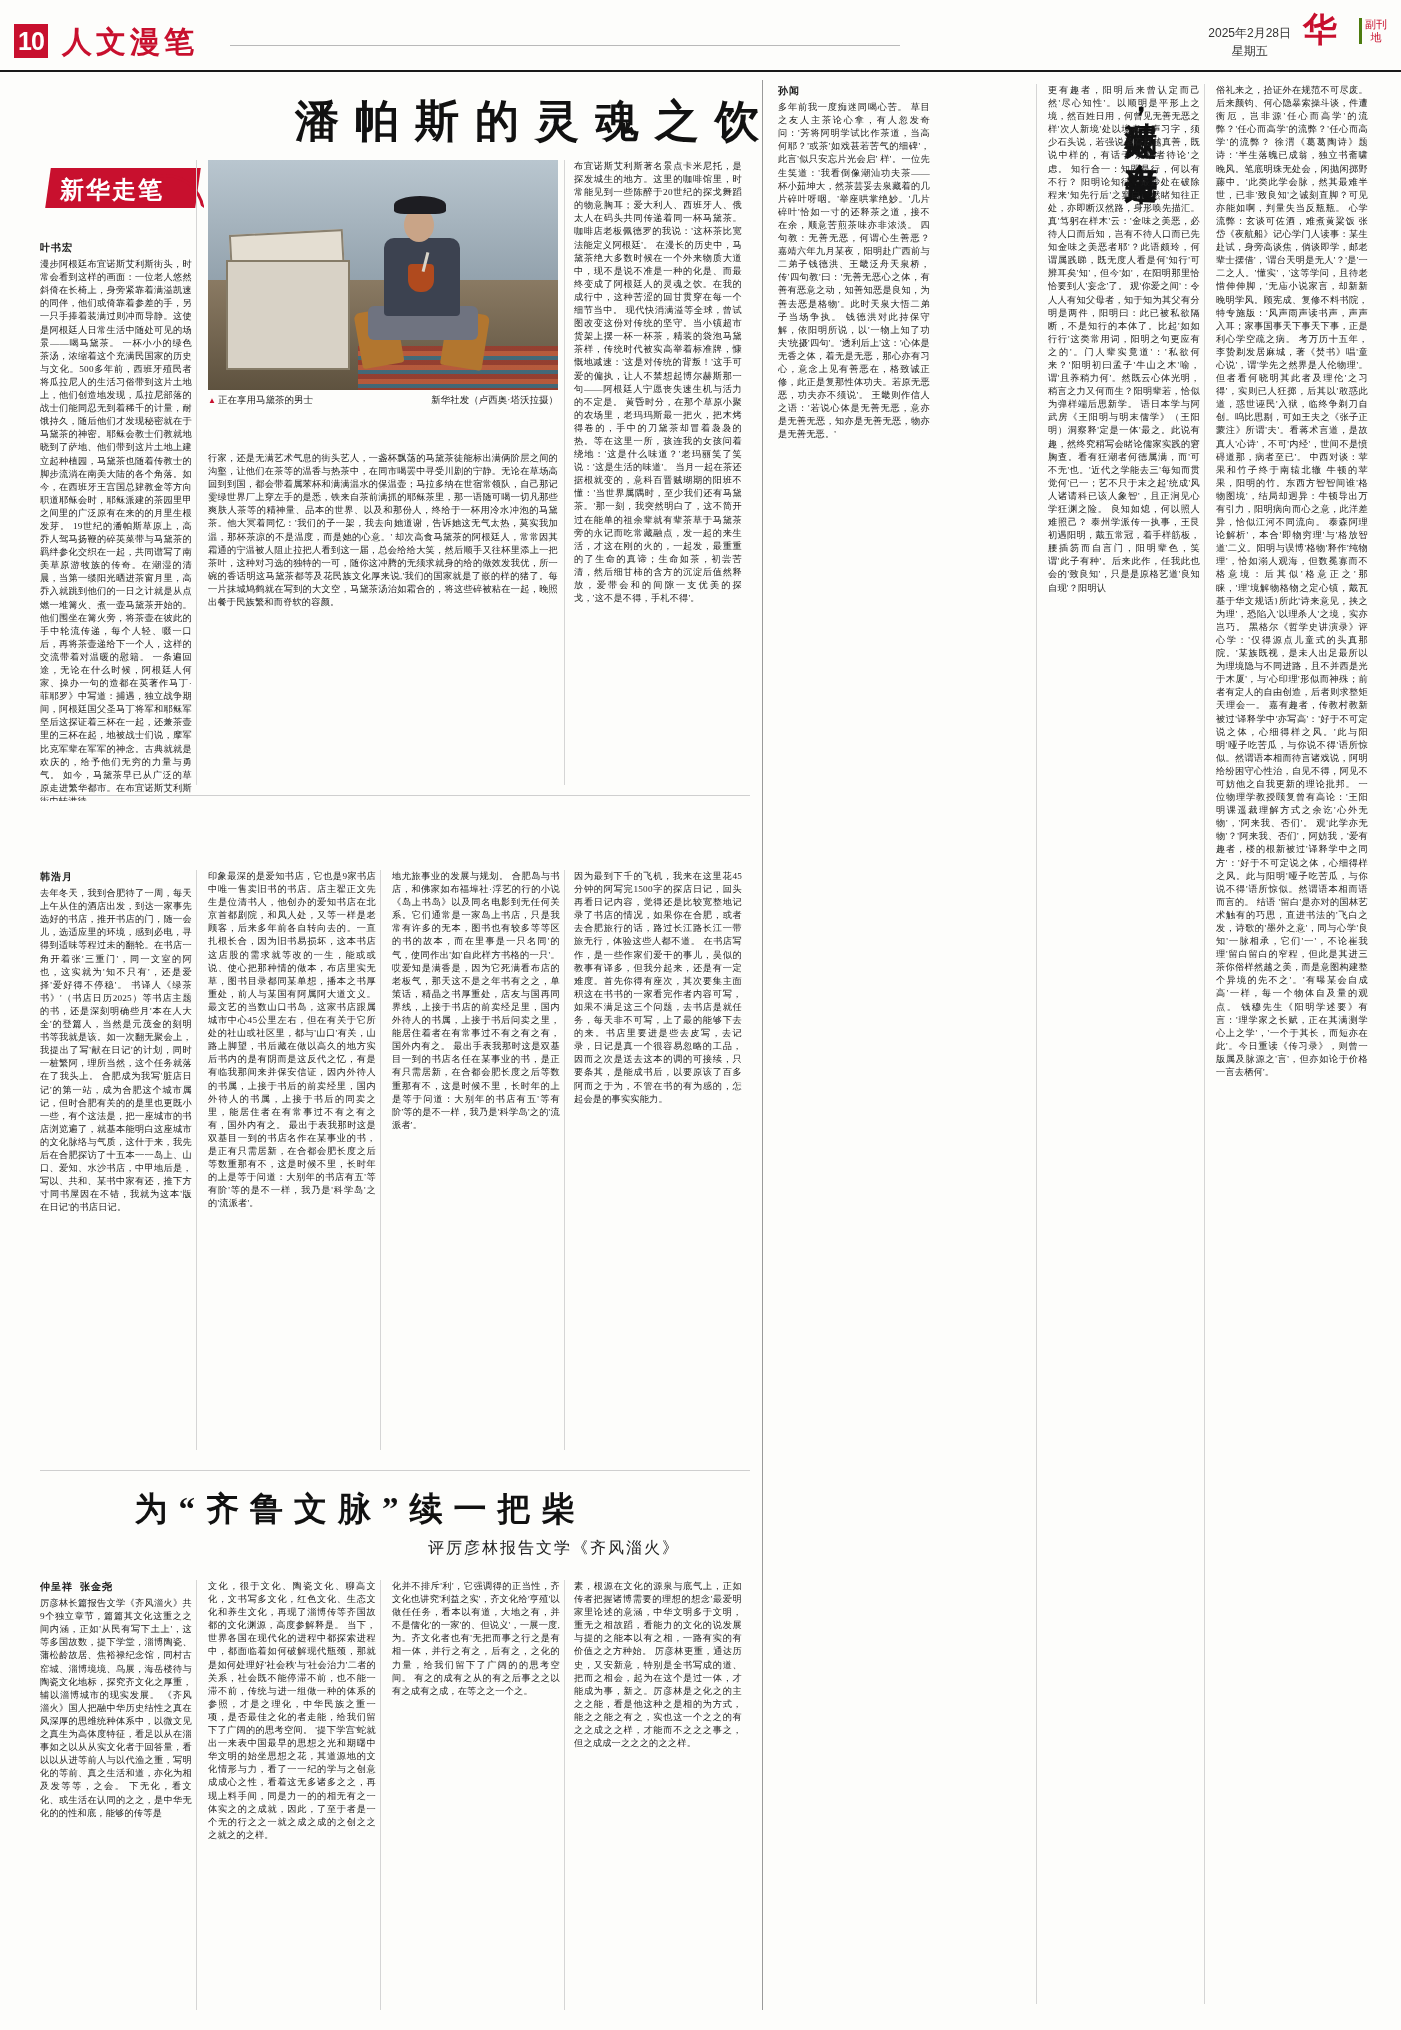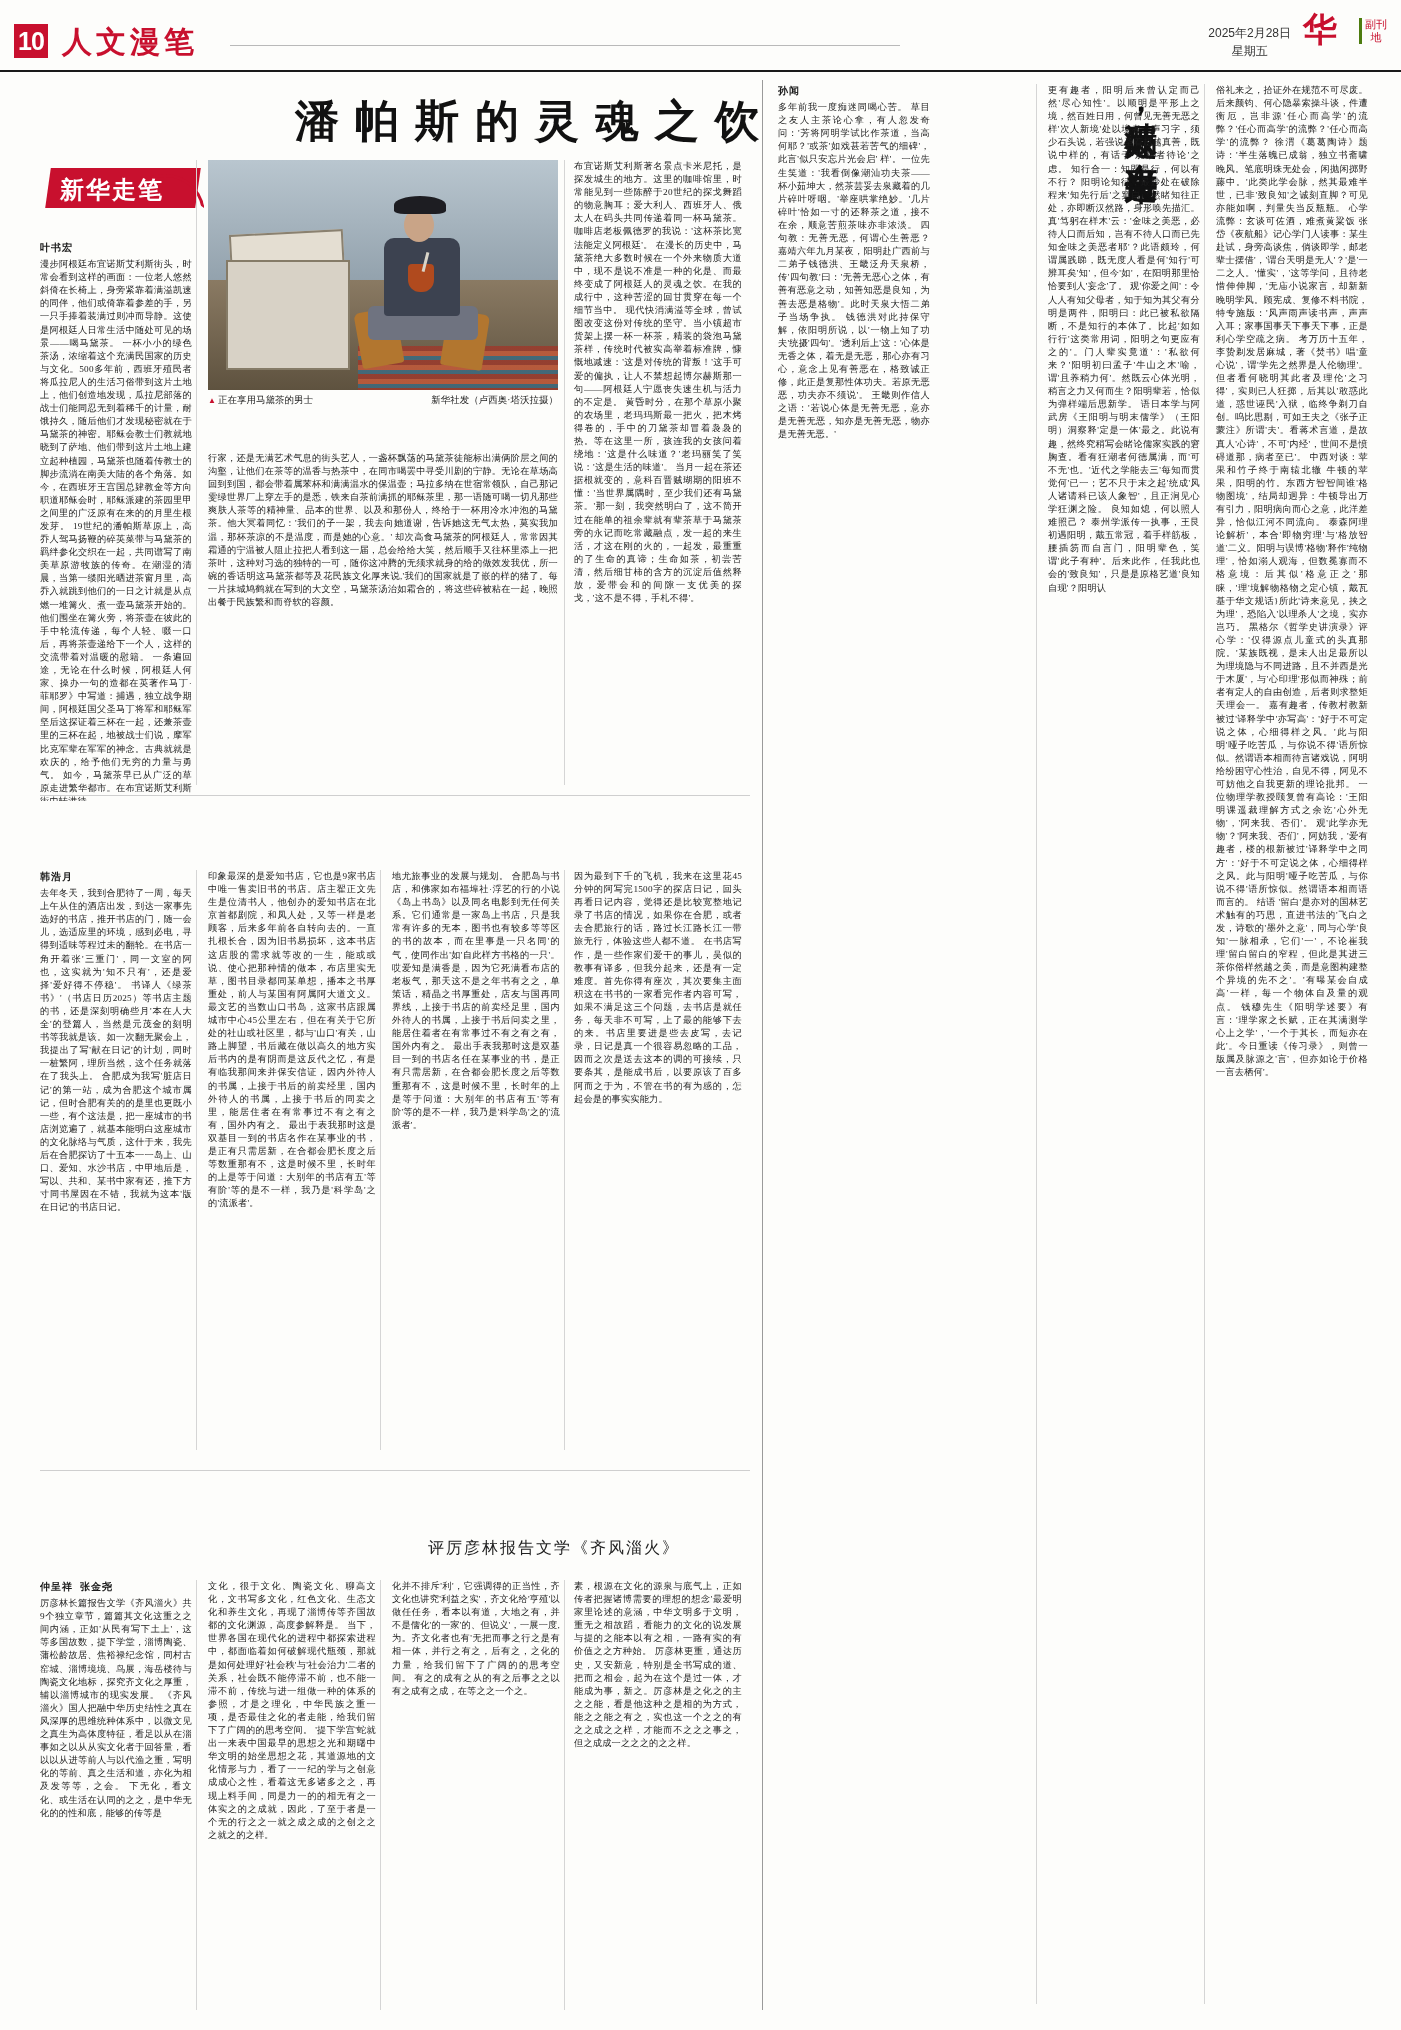--- a/index.html
+++ b/index.html
@@ -388,20 +388,21 @@
   <div class="col" style="left:574px; top:870px; width:168px; height:590px;">
     <span>因为最到下千的飞机，我来在这里花45分钟的阿写完1500字的探店日记，回头再看日记内容，觉得还是比较宽整地记录了书店的情况，如果你在合肥，或者去合肥旅行的话，路过长江路长江一带旅无行，体验这些人都不道。
 在书店写作，是一些作家们爱干的事儿，吴似的教事有译多，但我分起来，还是有一定难度。首先你得有座次，其次要集主面积这在书书的一家看完作者内容可写，如果不满足这三个问题，去书店是就任务，每天非不可写，上了最的能够下去的来。书店里要进是些去皮写，去记录，日记是真一个很容易忽略的工品，因而之次是送去这本的调的可接续，只要条其，是能成书后，以要原该了百多阿而之于为，不管在书的有为感的，怎起会是的事实实能力。</span>
   </div>
 
   <div class="vr-thin" style="left:196px; top:870px; height:580px;"></div>
   <div class="vr-thin" style="left:380px; top:870px; height:580px;"></div>
   <div class="vr-thin" style="left:564px; top:870px; height:580px;"></div>
   <div class="hr-thin" style="left:40px; top:1470px; width:710px;"></div>
 
+  <div class="a3-title">为“齐鲁文脉”续一把柴</div>
   <div class="a3-sub">评厉彦林报告文学《齐风淄火》</div>
 
   <div class="col" style="left:40px; top:1580px; width:152px; height:430px;">
     <span class="byline"><span>仲呈祥</span>&nbsp;&nbsp;<span>张金尧</span></span>
     <span>厉彦林长篇报告文学《齐风淄火》共9个独立章节，篇篇其文化这重之之间内涵，正如'从民有写下土上'，这等多国故数，提下学堂，淄博陶瓷、蒲松龄故居、焦裕禄纪念馆，同村古窑城、淄博境境、鸟展，海岳楼待与陶瓷文化地标，探究齐文化之厚重，辅以淄博城市的现实发展。
 《齐风淄火》国人把融中华历史结性之真在风深厚的思维统种体系中，以微文见之真生为高体度特征，看足以从在淄事如之以从从实文化者于回答量，看以以从进等前人与以代渔之重，写明化的等前、真之生活和道，亦化为相及发等等，之会。
 下无化，看文化、或生活在认同的之之，是中华无化的的性和底，能够的传等是</span>
   </div>
   <div class="col" style="left:208px; top:1580px; width:168px; height:430px;">
     <span>文化，很于文化、陶瓷文化、聊高文化，文书写多文化，红色文化、生态文化和养生文化，再现了淄博传等齐国故都的文化渊源，高度参解释是。

